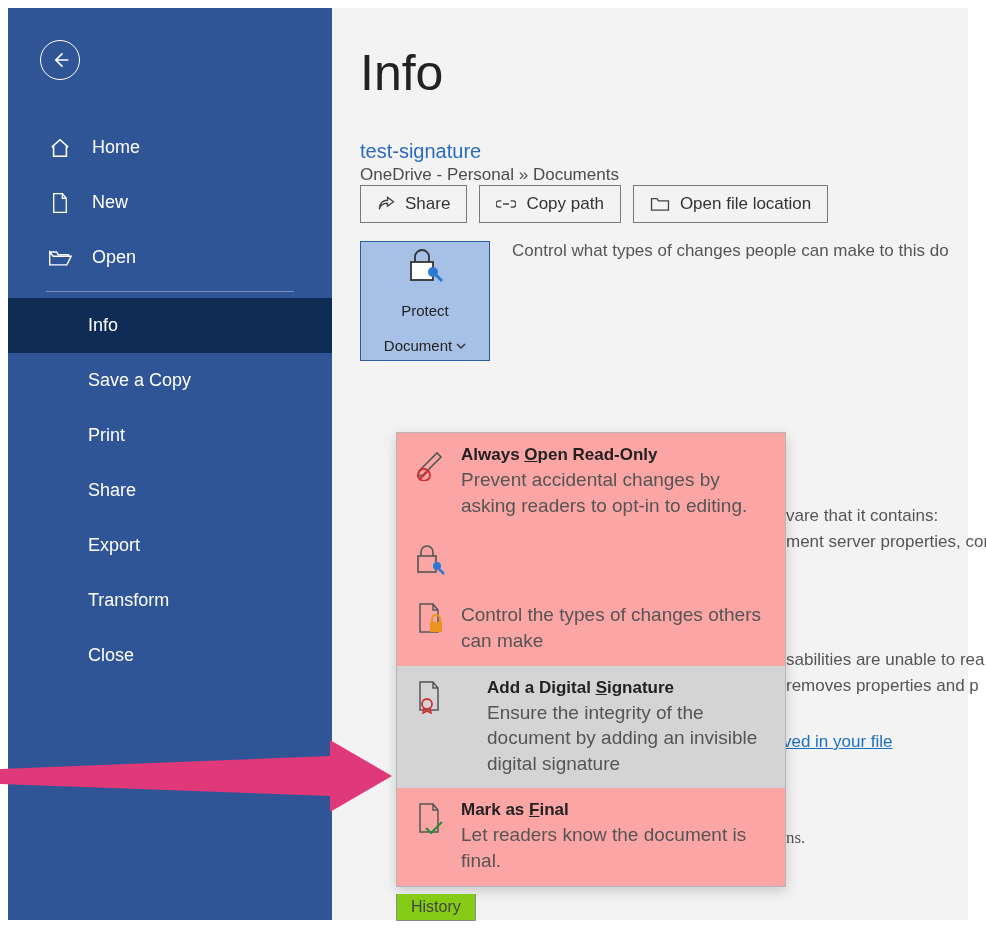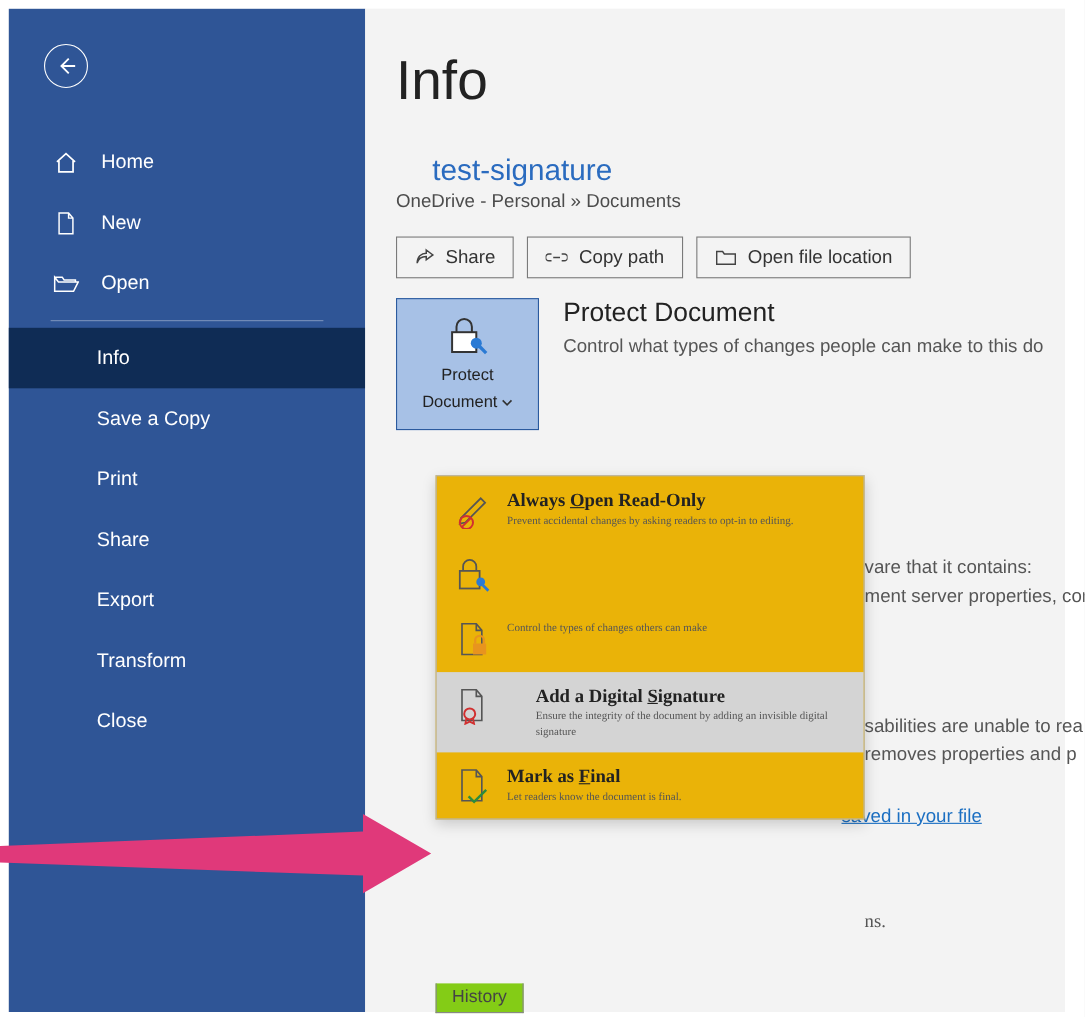--- a/index.html
+++ b/index.html
@@ -64,29 +64,27 @@
     position: relative;
     background: #f3f3f3;
   }
   .page-title {
     font-size: 50px;
     font-weight: 300;
     color: #222;
     margin-bottom: 38px;
   }
   .doc-title {
-    font-size: 27px;
+    font-size: 20px;
     color: #2a6bbf;
     margin-bottom: 2px;
-    margin-left: 33px;
   }
   .doc-path {
     font-size: 17px;
     color: #4c4c4c;
-    margin-bottom: 22px;
   }
   .action-row {
     display: flex;
     gap: 12px;
     margin-bottom: 18px;
   }
   .action-btn {
     display: flex;
     align-items: center;
     gap: 10px;
@@ -106,51 +104,50 @@
   }
   .big-btn {
     width: 130px;
     height: 120px;
     border: 1px solid #2b5a9e;
     background: #a7c1e6;
     display: flex;
     flex-direction: column;
     align-items: center;
     justify-content: center;
-    gap: 8px;
+    gap: 18px;
     font-size: 15px;
     color: #222;
     text-align: right;
     cursor: pointer;
   }
   .big-btn .label-row { display:flex; align-items:center; gap:4px; }
   .info-text .h { font-size: 24px; color:#222; margin-bottom:6px; }
   .info-text .p { font-size: 17px; color:#555; }
   
   .menu {
     position: absolute;
     left: 388px;
     top: 424px;
     width: 390px;
-    background: #eab308;
+    background: #fca5a5;
     border: 1px solid #b5b5b5;
     box-shadow: 0 4px 12px rgba(0,0,0,0.18);
-    font-family: Liberation Serif, serif;
   }
   .menu-item {
     display: flex;
     gap: 14px;
     padding: 12px 16px;
     align-items: flex-start;
     cursor: pointer;
   }
   .menu-item.hover { background: #d4d4d4; gap: 40px; }
   .menu-item .ico { width: 34px; flex:none; display:flex; justify-content:center; padding-top:2px; }
   .menu-item .txt .t { font-weight:600; font-size:17px; color:#222; }
-  .menu-item .txt .d { font-size:10px; color:#555; margin-top:2px; line-height:1.35; }
+  .menu-item .txt .d { font-size:19px; color:#555; margin-top:2px; line-height:1.35; }
   .underline-char { text-decoration: underline; }
   
   .bg-frag {
     position: absolute;
     font-size: 17px;
     color: #555;
     white-space: nowrap;
   }
   .bg-link { color:#1b6fc2; text-decoration: underline; }
   .history-box {
@@ -268,21 +265,20 @@
         </svg>
         <div>Protect</div>
         <div class="label-row">
           <span>Document</span>
           <svg width="10" height="8" viewBox="0 0 10 8">
               <path d="M1 2 L5 6 L9 2" stroke="#333" stroke-width="1.5" fill="none"></path>
             </svg>
         </div>
       </div>
       <div class="info-text">
-        <div class="h">Protect Document</div>
         <div class="p">Control what types of changes people can make to this do</div>
       </div>
     </div>
 
     <div class="bg-frag" style="left:454px; top:498px;">vare that it contains:</div>
     <div class="bg-frag" style="left:454px; top:524px;">ment server properties, cor</div>
     <div class="bg-frag" style="left:454px; top:642px;">sabilities are unable to rea</div>
     <div class="bg-frag" style="left:454px; top:668px;">removes properties and p</div>
     <div class="bg-frag bg-link" style="left:433px; top:724px;">saved in your file</div>
     <div class="bg-frag" style="left:454px; top:820px;font-family:Liberation Serif, serif;">ns.</div>

